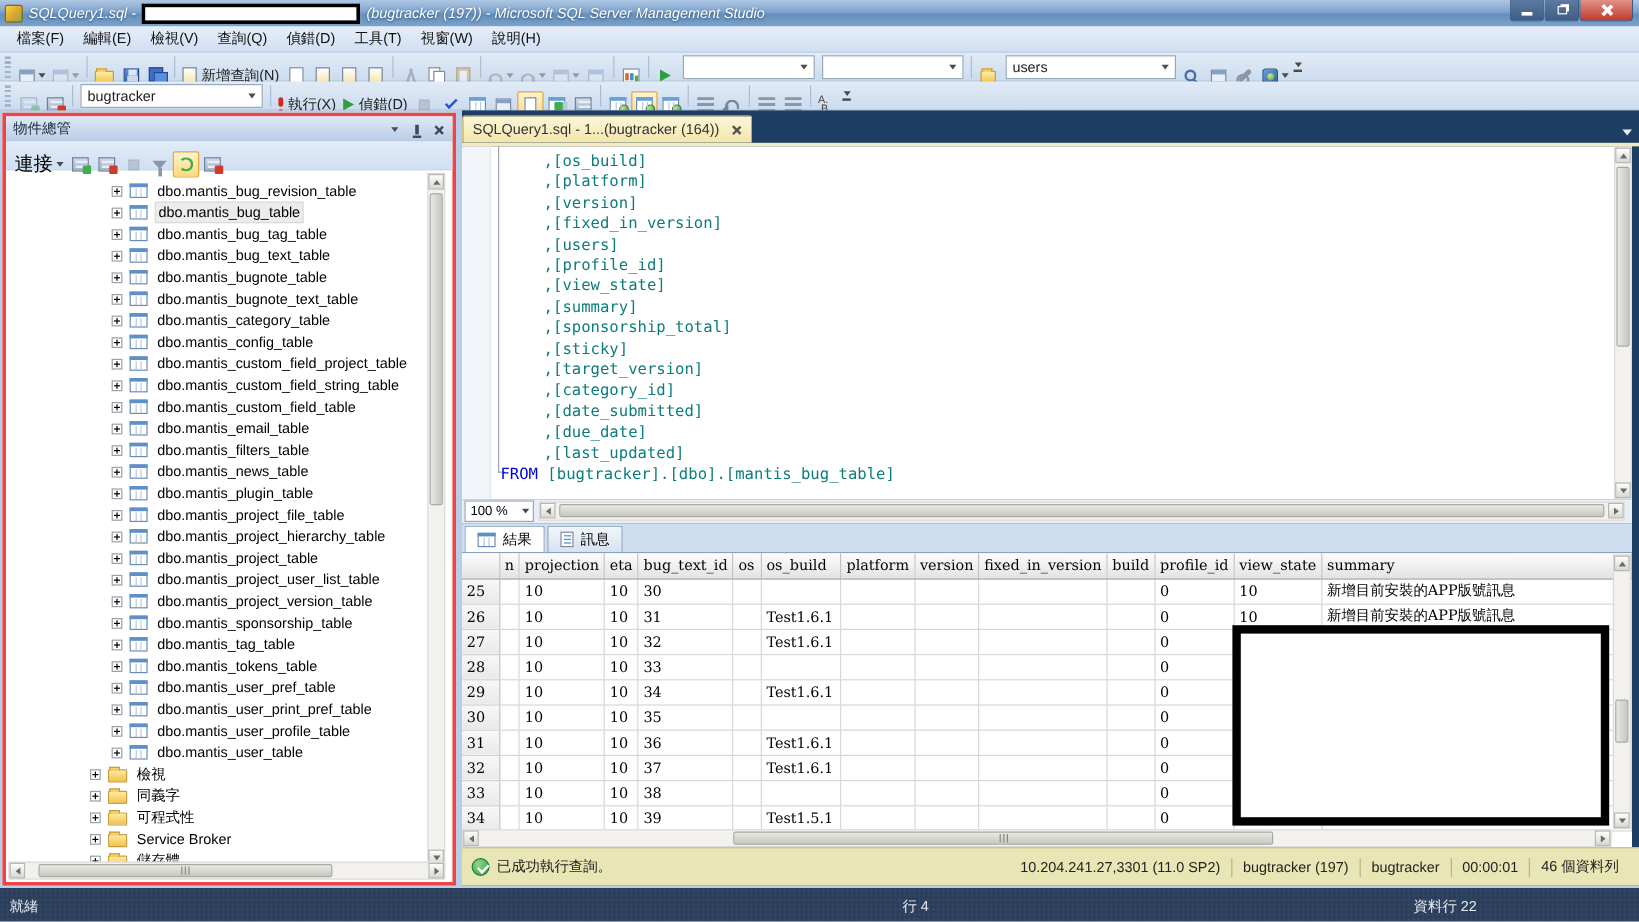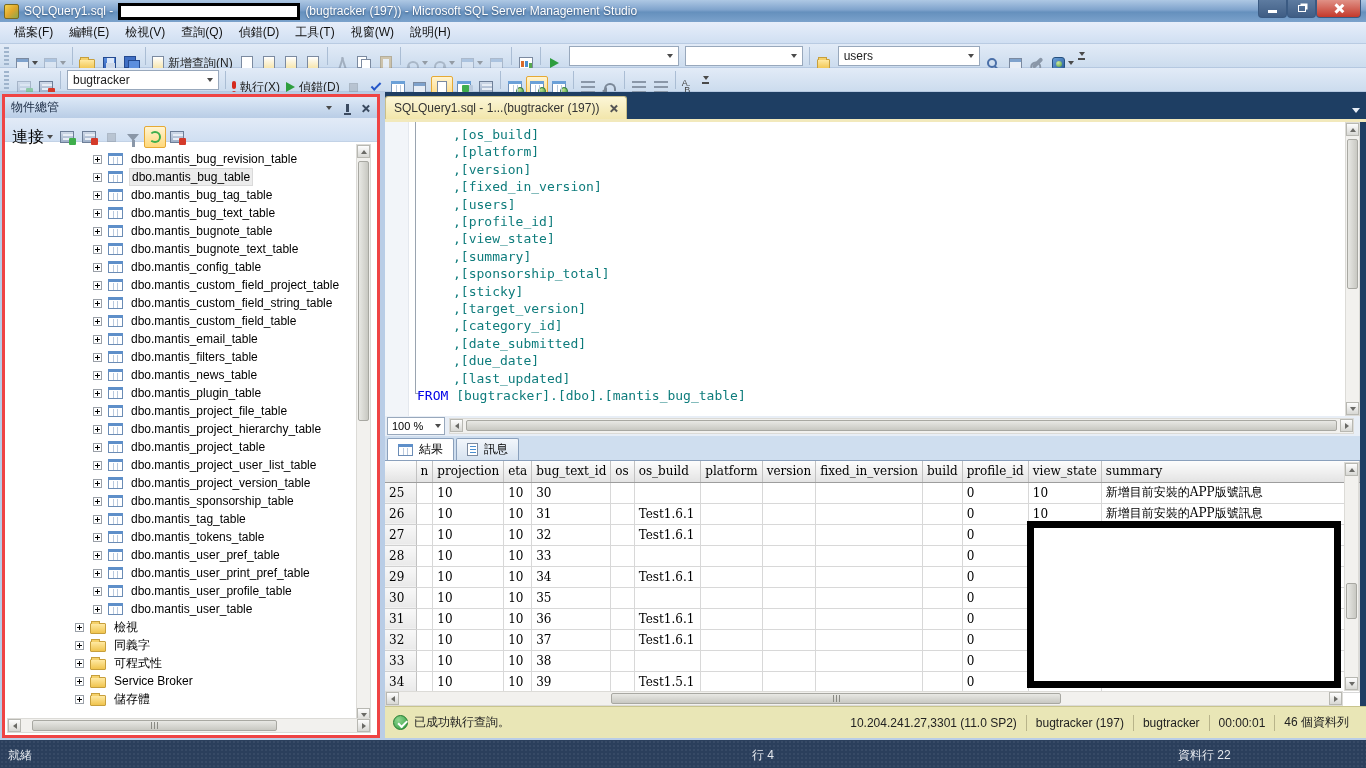--- a/index.html
+++ b/index.html
@@ -5,21 +5,21 @@
   * { margin:0; padding:0; box-sizing:border-box; }
   html,body { width:1366px; height:768px; overflow:hidden; font-family:"Liberation Sans",sans-serif; background:#cfdeef; position:relative; }
 
   
   #titlebar { position:absolute; left:0; top:0; width:1366px; height:22px;
     background:linear-gradient(180deg,#aec8e4 0%,#7fa3cc 45%,#6590bd 55%,#7ba2cc 100%);
     display:flex; align-items:center; padding-left:4px; color:#fff; font-size:12px;
     text-shadow:0 1px 2px #2e4d72; }
   .appicon { width:15px; height:15px; margin-right:5px; border-radius:2px;
     background:linear-gradient(135deg,#f5d44e 0%,#e0a62c 50%,#8aa84c 100%); border:1px solid #7a6a20; flex:none; }
-  .titletext { white-space:nowrap; display:flex; align-items:center; }
+  .titletext { white-space:nowrap; display:flex; align-items:center;font-style:italic; }
   .redact-title { display:inline-block; width:182px; height:17px; background:#fff; border:3px solid #000; margin:0 5px; vertical-align:middle; }
   #winbtns { position:absolute; right:5px; top:0; display:flex; }
   .wbtn { width:29px; height:18px; border:1px solid #3a5a82; border-top:none; border-radius:0 0 4px 4px;
     background:linear-gradient(180deg,#5d7ba0,#3f5d84); display:flex; align-items:center; justify-content:center; position:relative; }
   .wbtn.close { width:45px; background:linear-gradient(180deg,#e09186,#c4392b); }
   .glyph-min { width:9px; height:3px; background:#fff; margin-top:6px; }
   .glyph-restore { width:8px; height:7px; border:1px solid #fff; background:transparent; box-shadow:2px -2px 0 -0.5px #fff; }
   .glyph-x { position:relative; width:11px; height:11px; }
   .glyph-x::before,.glyph-x::after { content:""; position:absolute; left:4.5px; top:0; width:2.5px; height:11px; background:#fff; }
   .glyph-x::before { transform:rotate(45deg); } .glyph-x::after { transform:rotate(-45deg); }
@@ -485,20 +485,25 @@
             <span class="label">dbo.mantis_bugnote_table</span>
           </div>
           <div class="tree-item tbl">
             <span class="exp"></span>
             <span class="ic-table"></span>
             <span class="label">dbo.mantis_bugnote_text_table</span>
           </div>
           <div class="tree-item tbl">
             <span class="exp"></span>
             <span class="ic-table"></span>
+            <span class="label">dbo.mantis_category_table</span>
+          </div>
+          <div class="tree-item tbl">
+            <span class="exp"></span>
+            <span class="ic-table"></span>
             <span class="label">dbo.mantis_config_table</span>
           </div>
           <div class="tree-item tbl">
             <span class="exp"></span>
             <span class="ic-table"></span>
             <span class="label">dbo.mantis_custom_field_project_table</span>
           </div>
           <div class="tree-item tbl">
             <span class="exp"></span>
             <span class="ic-table"></span>
@@ -636,21 +641,21 @@
         <div class="sb-btn" style="right:0; top:0;">
             <span class="tri-rt"></span>
           </div>
       </div>
     </div>
   </div>
 
   <div id="docwell">
     <div id="tabstrip">
       <div id="doc-tab">
-        <span>SQLQuery1.sql - 1...(bugtracker (197))</span>
+        <span>SQLQuery1.sql - 1...(bugtracker (164))</span>
         <span class="xsmall"></span>
       </div>
       <span id="tab-dd"></span>
     </div>
 
     <div id="editor">
       <div id="gutter"></div>
       <div id="foldline"></div>
       <div id="code">
           <div class="code-line"><span>,[os_build]</span></div>

